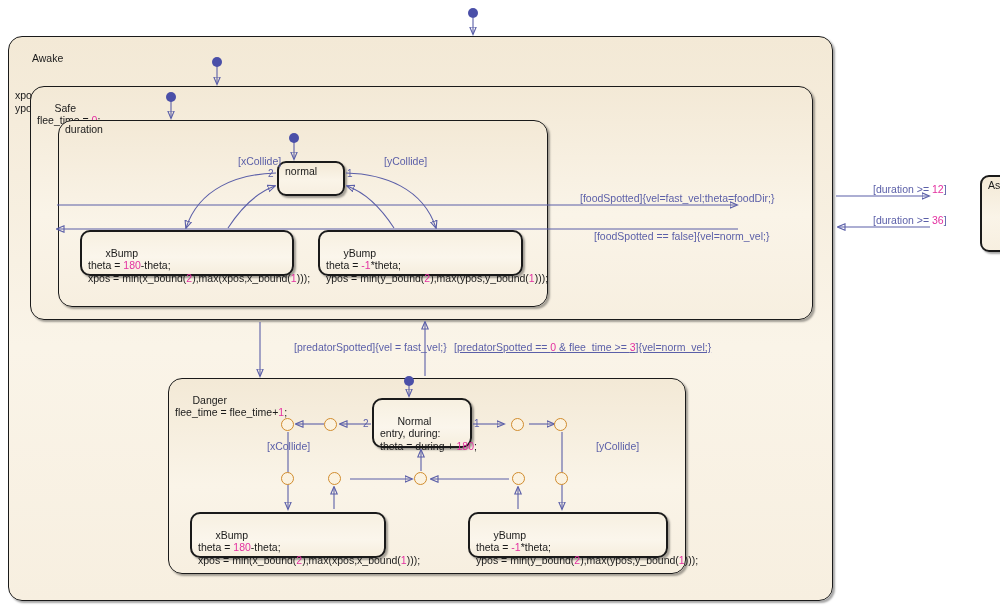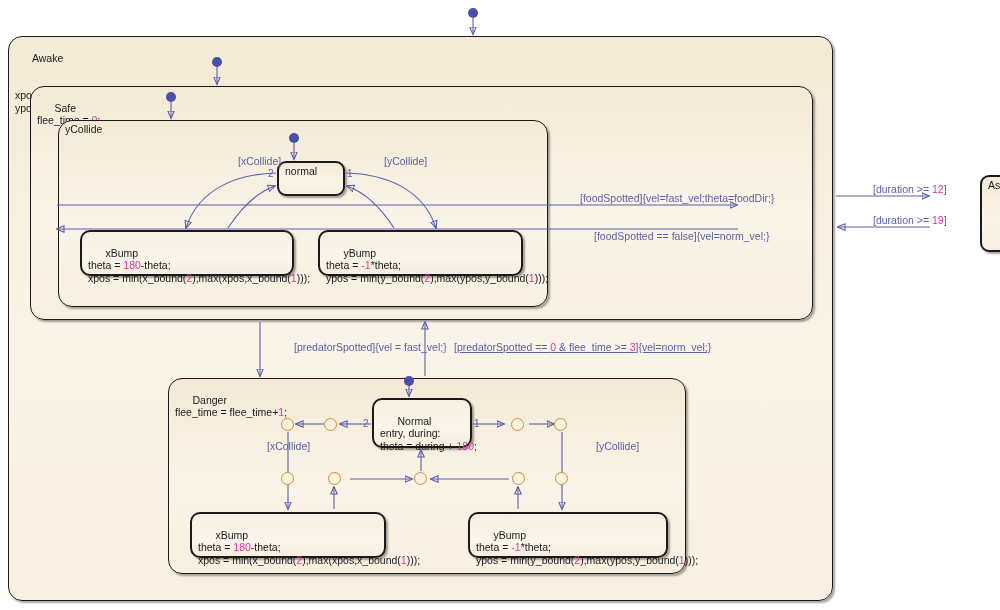--- a/index.html
+++ b/index.html
@@ -51,21 +51,21 @@
     </div>
   </div>
 
   <div class="state super" style="left:30px;top:86px;width:783px;height:234px;">
     <div class="lbl">
       <span>Safe</span><br><span>flee_time = </span><span class="num">0</span><span>;</span>
     </div>
   </div>
 
   <div class="state super" style="left:58px;top:120px;width:490px;height:187px;">
-    <div class="lbl">yCollide</div>
+    <div class="lbl">duration</div>
   </div>
 
   <div class="state tiny" style="left:277px;top:161px;width:68px;height:35px;">
     <div class="lbl">normal</div>
   </div>
 
   <div class="state leaf" style="left:80px;top:230px;width:214px;height:46px;">
     <div class="lbl">
       <span>xBump</span><br><span>theta = </span><span class="num">180</span><span>-theta;</span><br><span>xpos = min(x_bound(</span><span class="num">2</span><span>),max(xpos,x_bound(</span><span class="num">1</span><span>)));</span>
     </div>
@@ -178,21 +178,21 @@
   <div class="xnum" style="left:268px;top:168px;">2</div>
   <div class="xnum" style="left:347px;top:168px;">1</div>
 
   <div class="tlabel" style="left:556px;top:192px;">[foodSpotted]{vel=fast_vel;theta=foodDir;}</div>
   <div class="tlabel" style="left:570px;top:230px;">[foodSpotted == false]{vel=norm_vel;}</div>
 
   <div class="tlabel" style="left:849px;top:183px;">
     <span>[duration &gt;= </span><span class="num">12</span><span>]</span>
   </div>
   <div class="tlabel" style="left:849px;top:214px;">
-    <span>[duration &gt;= </span><span class="num">19</span><span>]</span>
+    <span>[duration &gt;= </span><span class="num">36</span><span>]</span>
   </div>
 
   <div class="tlabel" style="left:270px;top:341px;">[predatorSpotted]{vel = fast_vel;}</div>
   <div class="tlabel" style="left:430px;top:341px;text-decoration:underline;">
     <span>[predatorSpotted == </span><span class="num">0</span><span> &amp; flee_time &gt;= </span><span class="num">3</span><span>]{vel=norm_vel;}</span>
   </div>
 
   <div class="xnum" style="left:363px;top:418px;">2</div>
   <div class="xnum" style="left:474px;top:418px;">1</div>
 

